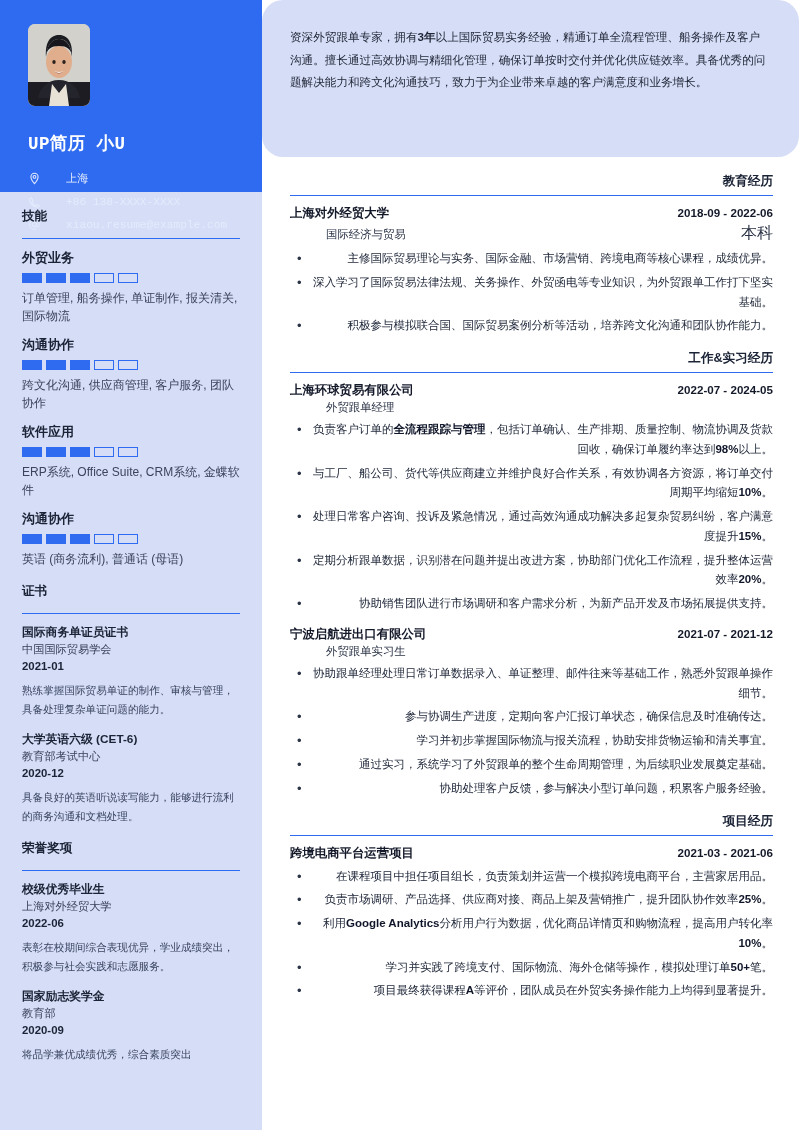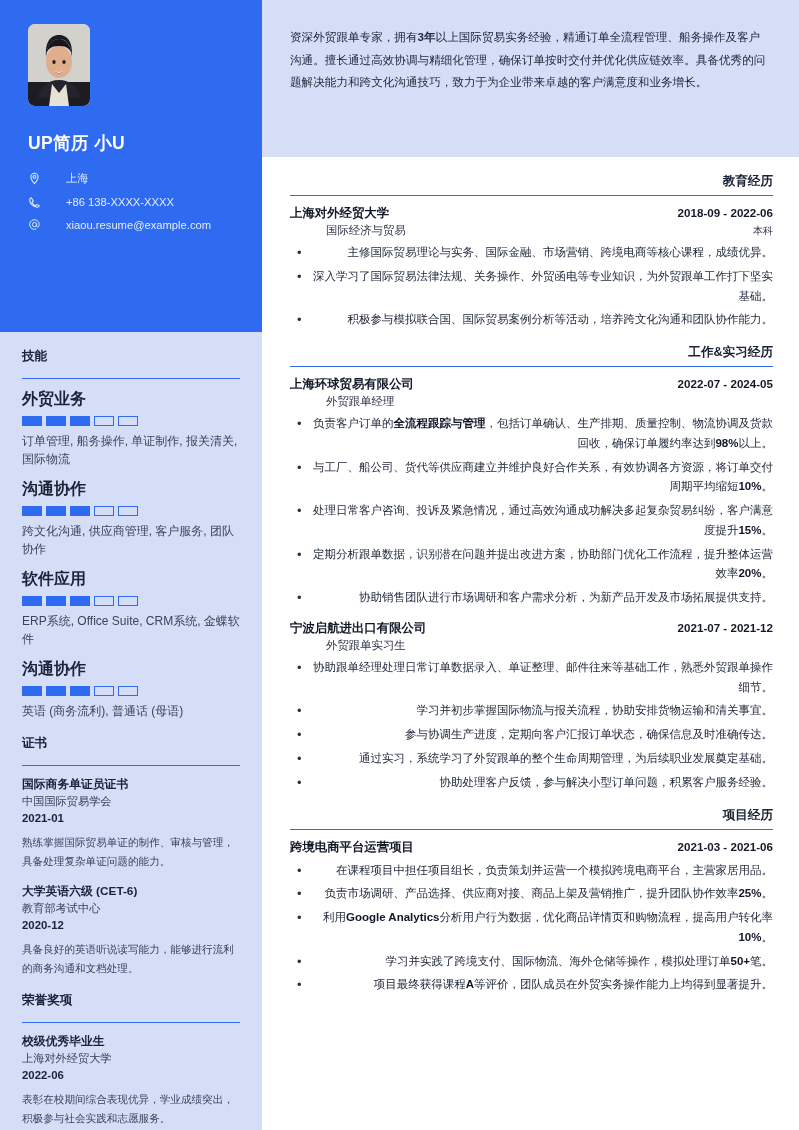--- a/index.html
+++ b/index.html
@@ -14,21 +14,22 @@
   
   .sidebar {
     width: 262px; min-width: 262px;
     background: #d6ddf7;
     position: relative;
     overflow: hidden;
   }
   .sidebar-header {
     background: #2f6bf0;
     padding: 24px 14px 22px 28px;
-    height: 332px;
+    height: 192px;
+    font-family: Liberation Mono, monospace;
   }
   .photo {
     width: 62px; height: 82px;
     border-radius: 7px;
     overflow: hidden;
     background: #cfcfc9;
     position: relative;
   }
   .photo svg { display:block; width:100%; height:100%; }
   .name {
@@ -52,57 +53,58 @@
   .sb-body { padding: 16px 22px 0 22px; }
   .sb-sec-title {
     font-size: 12.6px; font-weight: bold; color: #1b2336;
     padding-bottom: 13px;
     border-bottom: 1.6px solid #2f6bf0;
     margin-bottom: 10px;
   }
   .sb-sec + .sb-sec { margin-top: 15px; }
 
   .skill { margin-bottom: 11px; }
-  .skill-name { font-size: 16px; font-weight: bold; color:#1b2336; margin-bottom: 6px; }
+  .skill-name { font-size: 13px; font-weight: bold; color:#1b2336; margin-bottom: 6px; }
   .dots { display: flex; gap: 4px; margin-bottom: 6px; }
   .dot { width: 20px; height: 10px; border: 1.3px solid #2f6bf0; background: transparent; }
   .dot.on { background: #2f6bf0; }
   .skill-desc { font-size: 12px; color: #3b445c; line-height: 1.5; }
 
   .entry { margin-bottom: 13px; }
   .entry-title { font-size: 11.8px; font-weight: bold; color:#1b2336; line-height:1.45; }
   .entry-org { font-size: 11.2px; color: #39425a; line-height:1.5; }
   .entry-date { font-size: 11.4px; font-weight: bold; color:#1b2336; line-height:1.5; }
   .entry-desc { font-size: 10.6px; color: #39445e; line-height: 1.75; margin-top: 6px; }
 
   
   .main { flex: 1; position: relative; background: #ffffff; overflow: hidden; }
   .summary-band {
     background: #d6ddf7;
     padding: 26px 28px 28px 28px;
     height: 157px;
+    border-radius: 21px;
   }
   .summary-text { font-size: 11.6px; color: #1e2535; line-height: 1.95; }
   .summary-text b { font-weight: bold; }
 
   .main-body { padding: 16px 26px 0 28px; }
   .m-sec { margin-bottom: 14px; text-align: right; }
   .m-sec-title {
     font-size: 12.6px; font-weight: bold; color: #1b2336;
     padding-bottom: 5px;
     border-bottom: 1.5px solid #2f6bf0;
     margin-bottom: 9px;
   }
   .job { margin-bottom: 12px; }
   .job-row { display: flex; justify-content: space-between; align-items: baseline; }
   .job-name { font-size: 12.4px; font-weight: bold; color: #14192a; }
   .job-date { font-size: 11.6px; font-weight: bold; color: #14192a; white-space: nowrap; }
   .job-sub-row { display: flex; justify-content: space-between; align-items: baseline; margin-top: 1px; }
   .job-role { font-size: 11.4px; color: #2b3346; padding-left: 36px; }
-  .job-degree { font-size: 10px; color: #2b3346; white-space: nowrap; }
+  .job-degree { font-size: 16px; color: #2b3346; white-space: nowrap; }
   ul.bullets { list-style: none; margin-top: 5px; }
   ul.bullets li {
     position: relative;
     padding-left: 22px;
     font-size: 11.5px;
     color: #222a3c;
     line-height: 1.72;
     margin-bottom: 4px;
   }
   ul.bullets li::before {
@@ -315,22 +317,22 @@
         <div class="job">
           <div class="job-row">
             <span class="job-name">宁波启航进出口有限公司</span>
             <span class="job-date">2021-07 - 2021-12</span>
           </div>
           <div class="job-sub-row">
             <span class="job-role">外贸跟单实习生</span>
           </div>
           <ul class="bullets">
             <li>协助跟单经理处理日常订单数据录入、单证整理、邮件往来等基础工作，熟悉外贸跟单操作细节。</li>
+            <li>参与协调生产进度，定期向客户汇报订单状态，确保信息及时准确传达。</li>
             <li>学习并初步掌握国际物流与报关流程，协助安排货物运输和清关事宜。</li>
-            <li>参与协调生产进度，定期向客户汇报订单状态，确保信息及时准确传达。</li>
             <li>通过实习，系统学习了外贸跟单的整个生命周期管理，为后续职业发展奠定基础。</li>
             <li>协助处理客户反馈，参与解决小型订单问题，积累客户服务经验。</li>
           </ul>
         </div>
       </section>
 
       <section class="m-sec">
         <div class="m-sec-title">项目经历</div>
         <div class="job">
           <div class="job-row">

